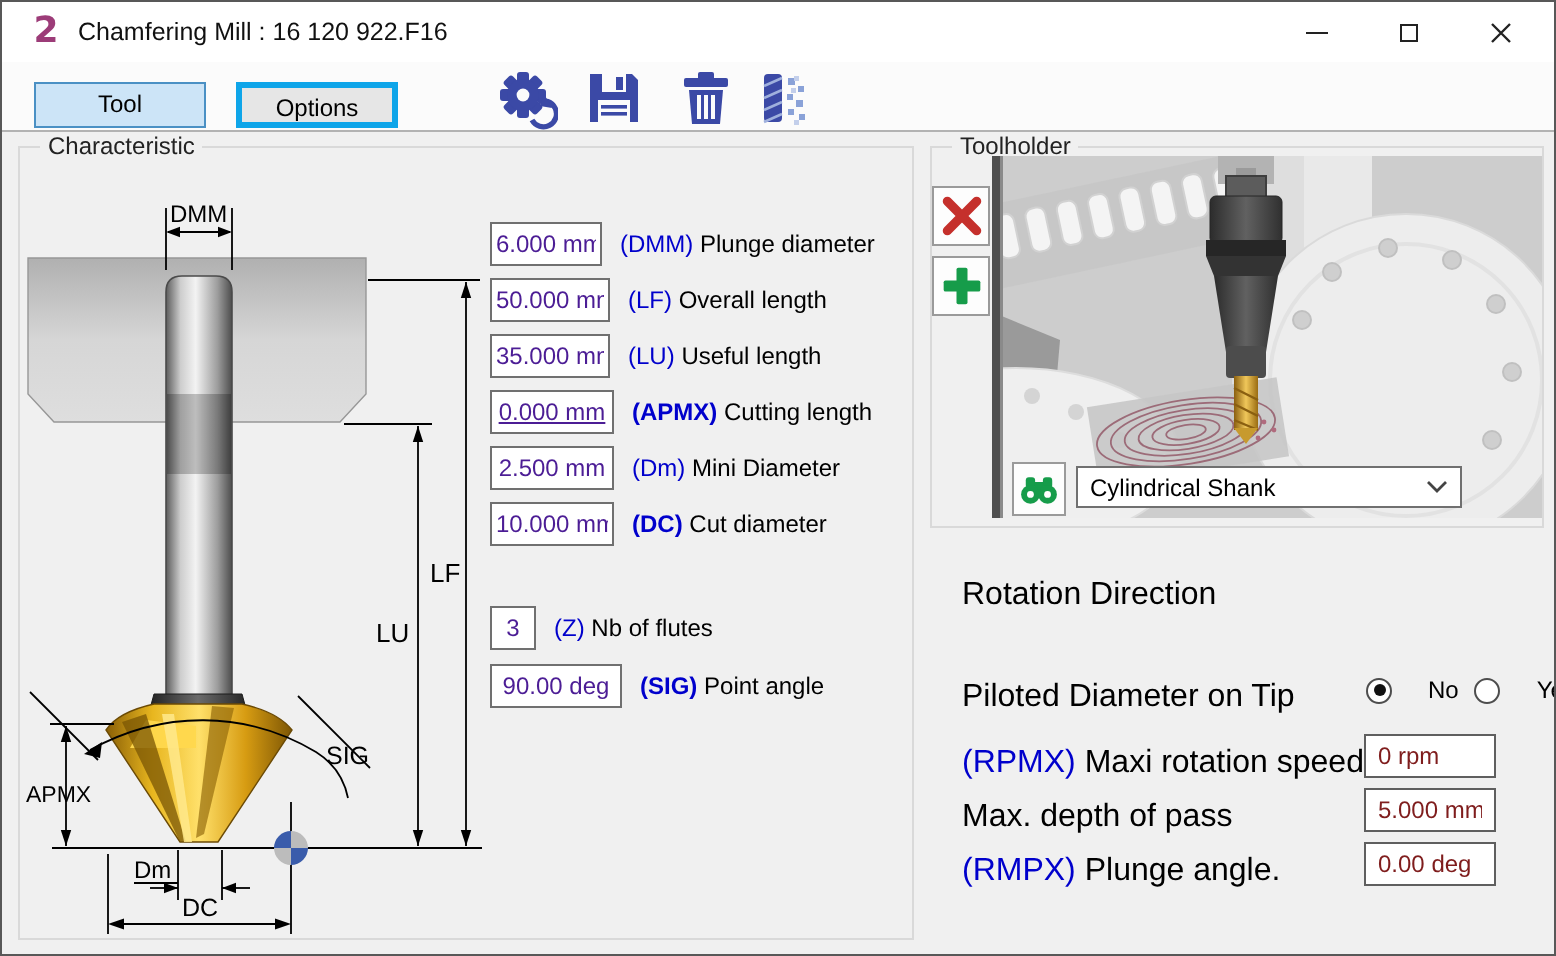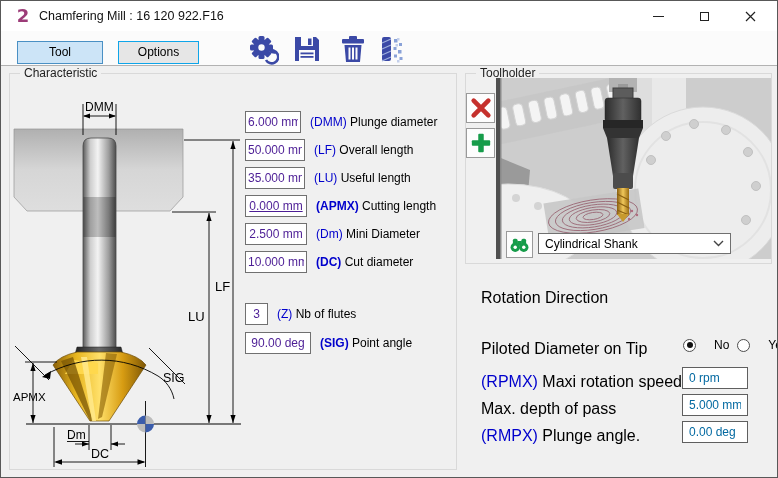--- a/index.html
+++ b/index.html
@@ -12,21 +12,21 @@
   .logo { position:absolute; left:12px; top:5px; width:20px; height:20px; font-weight:bold; font-size:18px; color:#9c3c78; line-height:20px; text-align:center; font-family:"DejaVu Sans",sans-serif; }
   .title-text { position:absolute; left:38px; top:8px; font-size:12.5px; color:#111; }
   .win-controls { position:absolute; right:4px; top:0; height:30px; display:flex; }
   .win-btn { width:46px; height:30px; display:flex; align-items:center; justify-content:center; }
   .glyph-min { width:11px; height:1px; background:#222; display:block; }
   .glyph-max { width:9px; height:9px; border:1px solid #222; display:block; }
 
   
   .tab { position:absolute; top:40px; height:23px; font-size:12px; text-align:center; line-height:21px; cursor:default; }
   .tab-tool { left:16px; width:86px; background:#cce4f7; border:1px solid #4a90c4; }
-  .tab-options { left:117px; width:81px; background:#e6e6e6; border:1px solid #0ea5e9; }
+  .tab-options { left:117px; width:81px; background:#e6e6e6; border:3px solid #0ea5e9; }
 
   .tb-icon { position:absolute; top:32px; width:32px; height:32px; }
 
   
   .groupbox { position:absolute; border:1px solid #d9d9d9; }
   .groupbox .legend { position:absolute; top:-8px; left:10px; background:#f0f0f0; padding:0 4px; font-size:12px; color:#222; }
   .gb-char { left:8px; top:72px; width:448px; height:397px; }
   .gb-hold { left:464px; top:72px; width:307px; height:191px; }
 
   
@@ -40,21 +40,21 @@
   .side-btn { position:absolute; left:465px; width:29px; height:30px; background:#fdfdfd; border:1px solid #9a9a9a; display:flex; align-items:center; justify-content:center; }
   .machine { position:absolute; left:495px; top:77px; width:275px; height:181px; }
   .binoc-btn { position:absolute; left:505px; top:230px; width:27px; height:27px; background:#fdfdfd; border:1px solid #9a9a9a; display:flex; align-items:center; justify-content:center; }
   .combo { position:absolute; height:21px; border:1px solid #707070; background:#fff; display:flex; align-items:center; padding:0 6px; font-size:12px; justify-content:space-between; }
   .combo-shank { left:537px; top:232px; width:193px; }
   .combo-rot { left:685px; top:283px; width:83px; height:23px; background:#d9d9d9; }
   .chev { width:11px; height:7px; flex:none; margin-left:6px; }
 
   
   .rlabel { position:absolute; text-align:left; font-size:16px; white-space:nowrap; }
-  .rfield { position:absolute; width:66px; height:22px; border:1px solid #5f5f5f; background:#fff; font-size:12px; font-family:"Liberation Sans",sans-serif; padding:0 6px; color:#0369a1; }
+  .rfield { position:absolute; width:66px; height:22px; border:1px solid #5f5f5f; background:#fff; font-size:12px; font-family:"Liberation Sans",sans-serif; padding:0 6px; color:#7f1d1d; }
   .radio-group { position:absolute; left:682px; top:337px; display:flex; align-items:center; gap:8px; font-size:12px; }
   .radio { display:flex; align-items:center; gap:18px; }
   .rdot { width:13px; height:13px; border:1px solid #4d4d4d; border-radius:50%; background:#fff; display:inline-flex; align-items:center; justify-content:center; flex:none; }
   .rdot.sel::after { content:""; width:6px; height:6px; background:#111; border-radius:50%; }
 
   svg text { font-family:"Liberation Sans",sans-serif; fill:#000; }
 </style>
 </head>
 <body>
 

